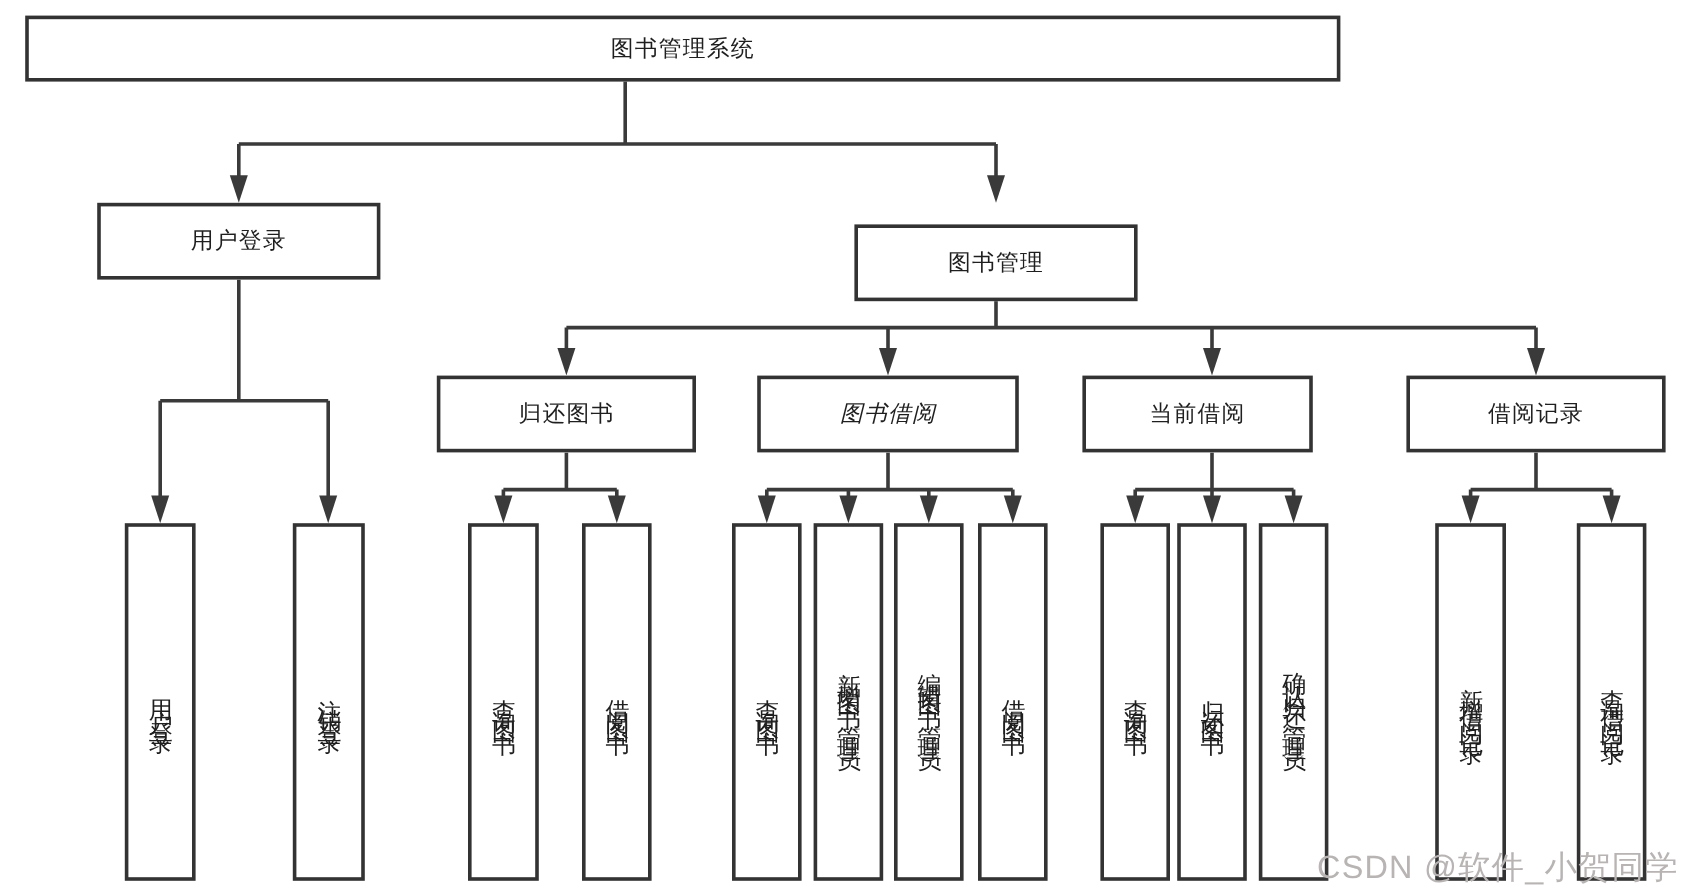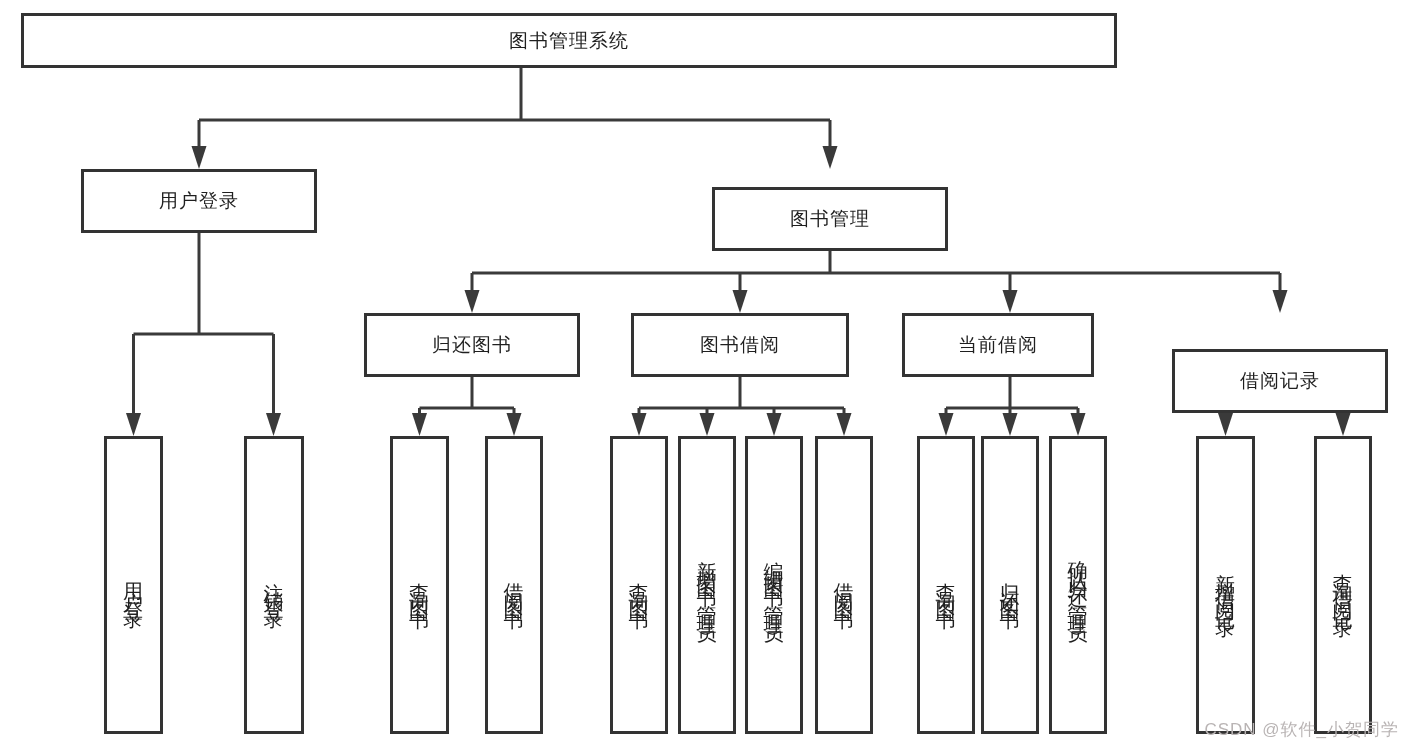--- a/index.html
+++ b/index.html
@@ -13,43 +13,43 @@
 
   .node { position:absolute; background:var(--box_fill,#fff); border:3px solid var(--box_border,#333);
           display:flex; align-items:center; justify-content:center; }
   .node .lbl { font-size:19px; letter-spacing:1px; white-space:nowrap; }
 
   
   .n-root           { left:21px;   top:13px;  width:1096px; height:55px; }
   .n-user-login     { left:81px;   top:169px; width:236px;  height:64px; }
   .n-book-mgmt      { left:712px;  top:169px; width:236px;  height:64px;margin-top:18px; }
   .n-new-book-rec   { left:364px;  top:313px; width:216px;  height:64px; }
-  .n-book-borrow    { left:631px;  top:313px; width:218px;  height:64px; }
+  .n-book-borrow    { left:631px;  top:313px; width:218px;  height:64px;font-style:italic; }
   .n-current-borrow { left:902px;  top:313px; width:192px;  height:64px; }
-  .n-borrow-record  { left:1172px; top:313px; width:216px;  height:64px;margin-top:36px; }
+  .n-borrow-record  { left:1172px; top:313px; width:216px;  height:64px; }
 
   
   .leaf { top:436px; height:298px; }
   .leaf .lbl { writing-mode:vertical-rl; text-orientation:mixed; font-size:20px;
                letter-spacing:9px; line-height:1; white-space:nowrap; }
   .l-a1 { left:104px;  width:59px; }
   .l-a2 { left:244px;  width:60px; }
   .l-b1 { left:390px;  width:59px; }
   .l-b2 { left:485px;  width:58px; }
   .l-c1 { left:610px;  width:58px; }
   .l-c2 { left:678px;  width:58px; }
   .l-c3 { left:745px;  width:58px; }
   .l-c4 { left:815px;  width:58px; }
   .l-d1 { left:917px;  width:58px; }
   .l-d2 { left:981px;  width:58px; }
   .l-d3 { left:1049px; width:58px; }
   .l-e1 { left:1196px; width:59px; }
   .l-e2 { left:1314px; width:58px; }
 
-  .watermark { position:absolute; right:6px; bottom:6px; font-size:17px;
+  .watermark { position:absolute; right:6px; bottom:6px; font-size:27px;
                color:var(--watermark,#b9b4b4); letter-spacing:1px; }
 </style>
 </head>
 <body>
 
 <div class="stage">
 
   <svg class="wires" viewBox="0 0 1405 747" aria-hidden="true">
 
     <g>

